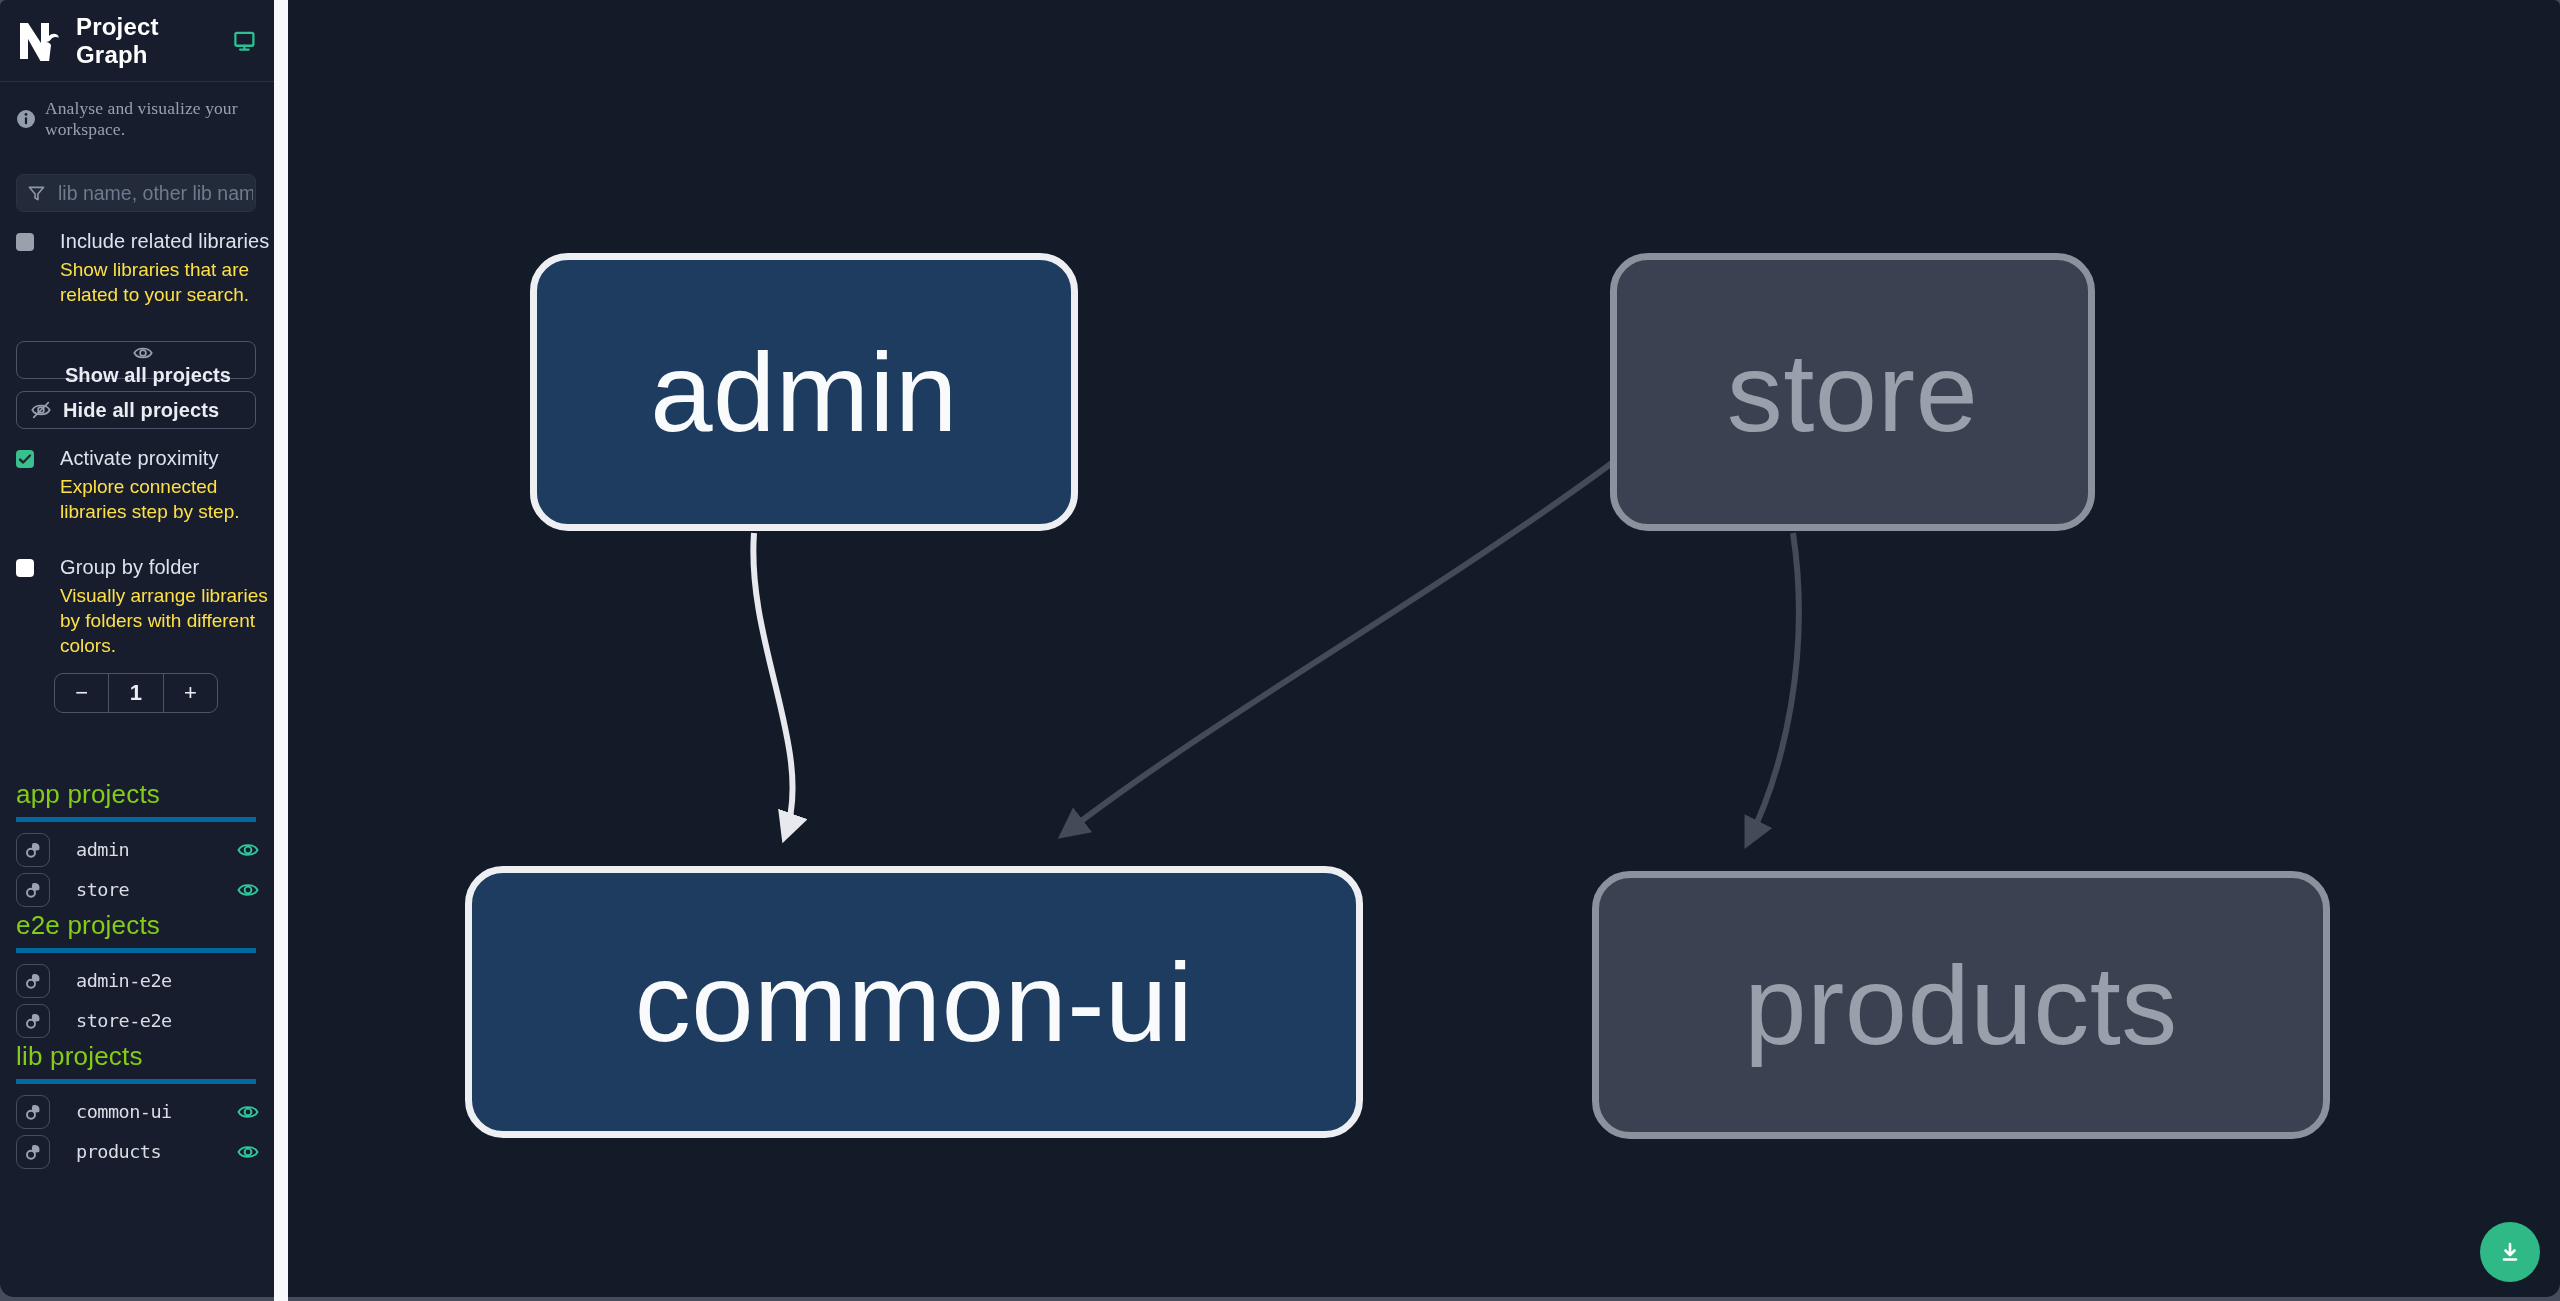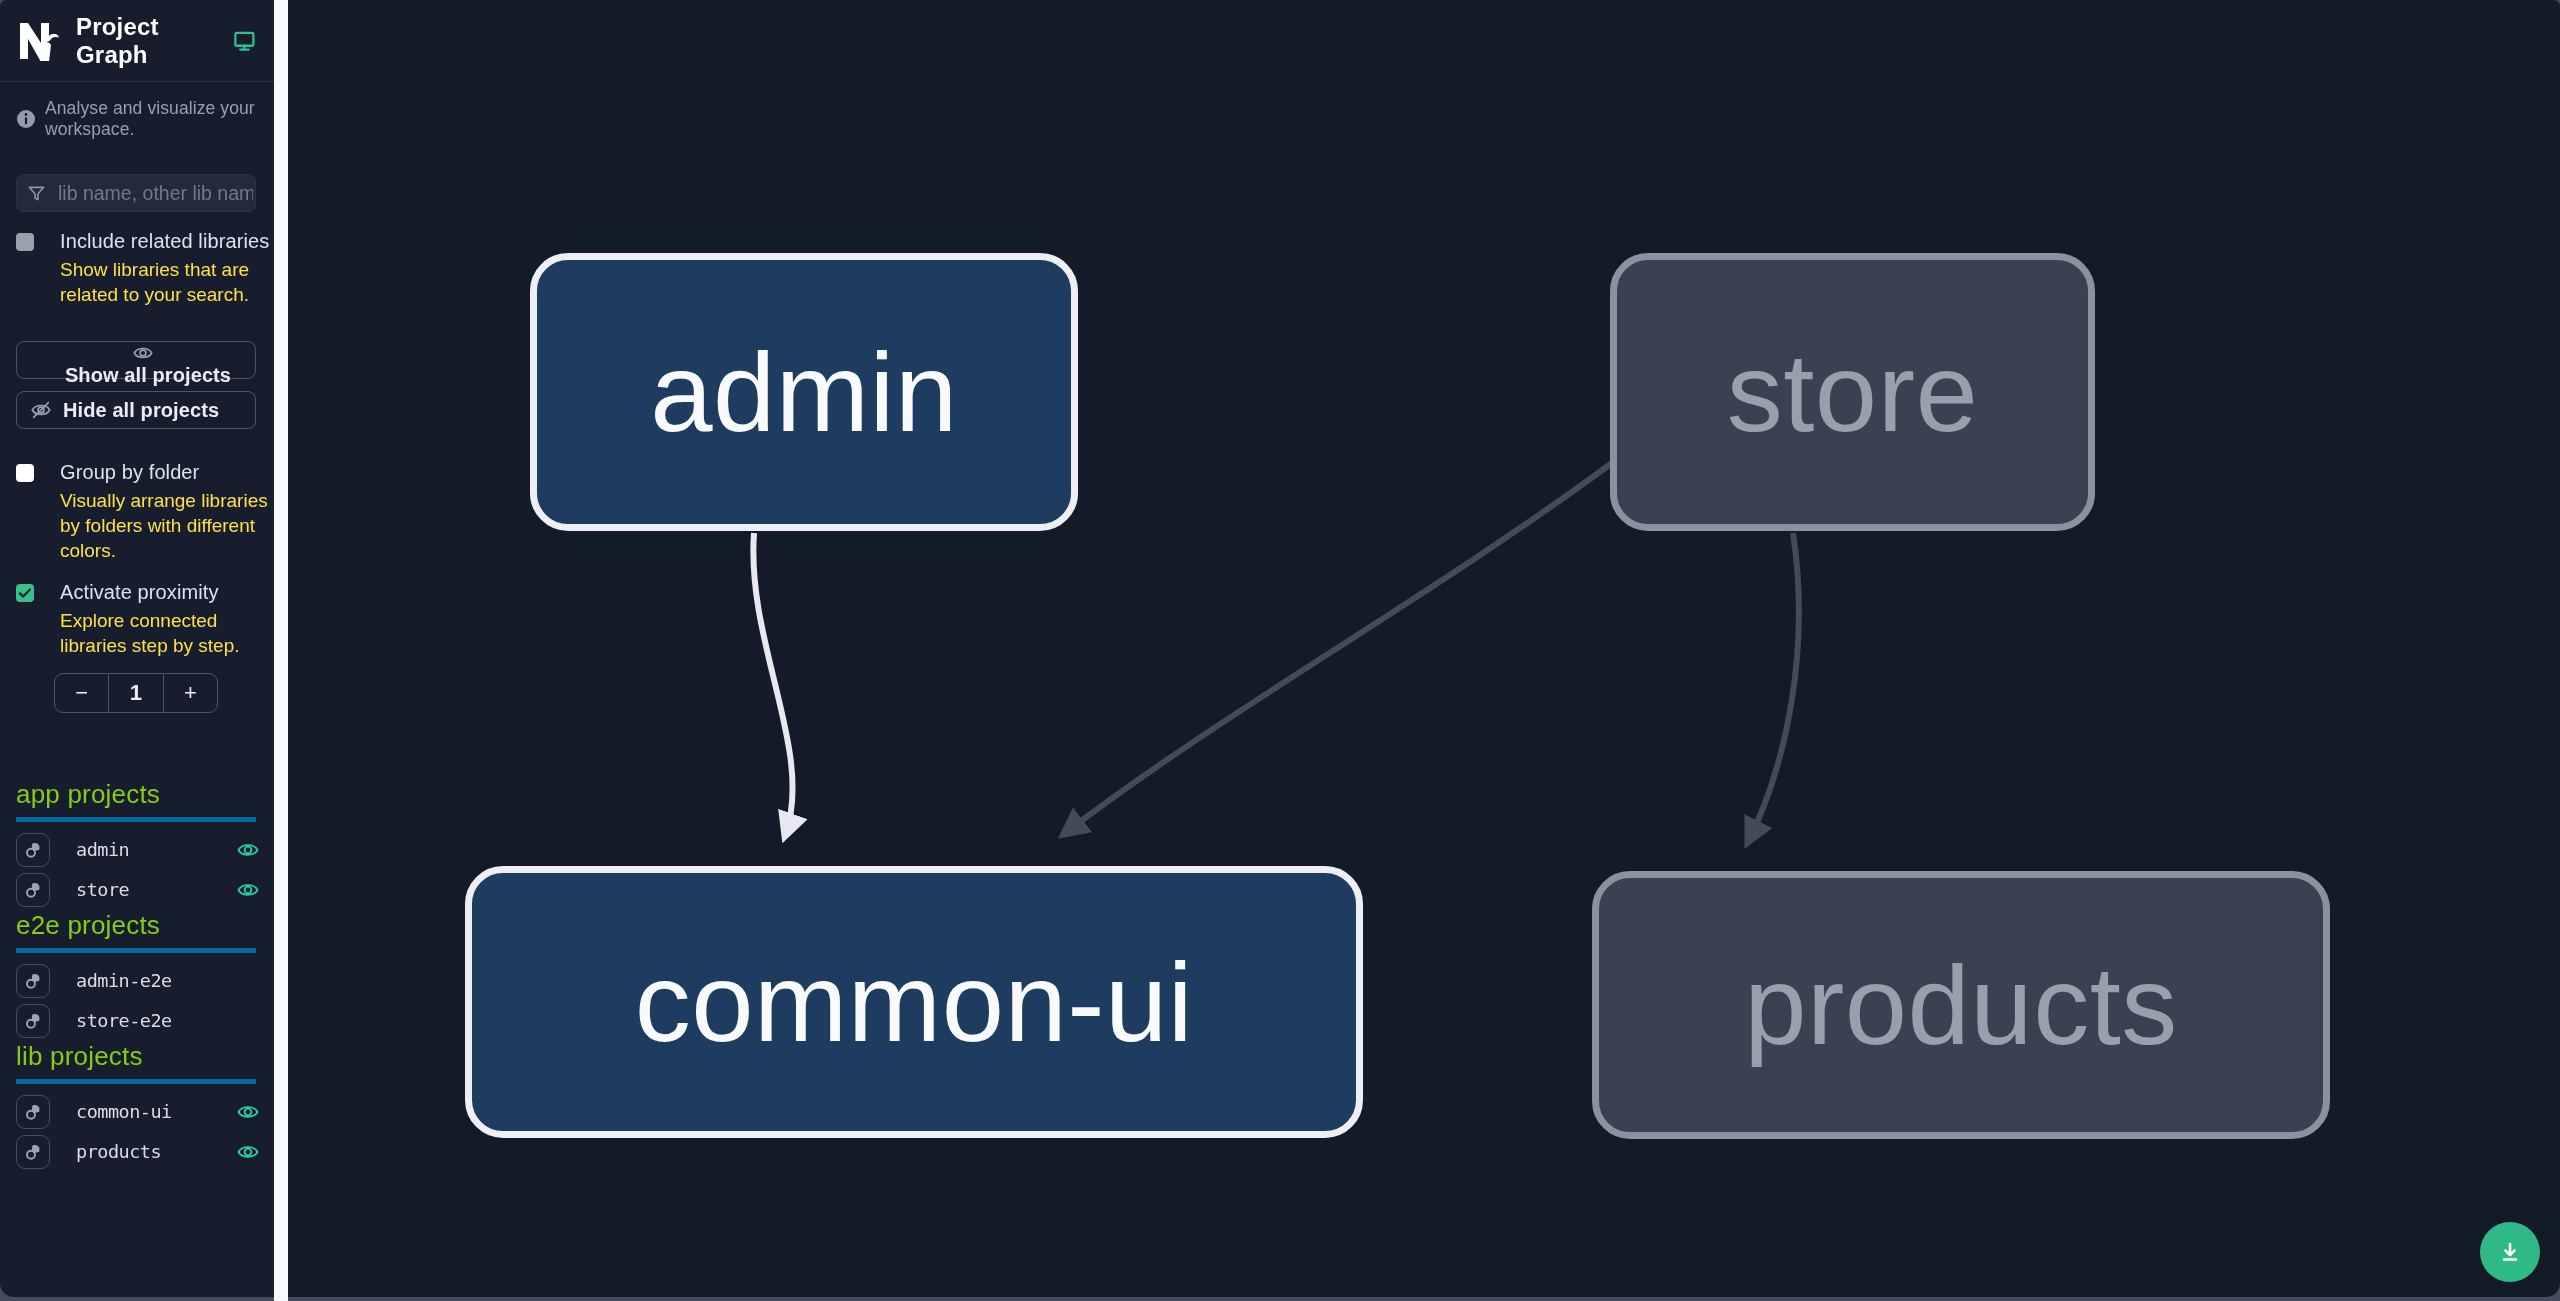--- a/index.html
+++ b/index.html
@@ -23,21 +23,21 @@
   
   .sb-header { height:82px; display:flex; align-items:center; padding:0 18px; border-bottom:1px solid #2a3240; }
   .nx-logo { width:42px; height:40px; flex:0 0 auto; }
   .sb-title { color:#ffffff; font-size:24px; font-weight:700; margin-left:16px; letter-spacing:.2px; }
   .monitor-icon { margin-left:16px; width:26px; height:26px; }
 
   .sb-body { padding:14px 16px 0 16px; }
 
   .tagline-row { display:flex; align-items:center; margin-top:2px; }
   .info-icon { width:20px; height:20px; flex:0 0 auto; }
-  .tagline { color:#97a0ae; font-size:17.5px; margin-left:9px; letter-spacing:.1px; }
+  .tagline { color:#97a0ae; font-size:17.5px; margin-left:9px; letter-spacing:.1px;font-family:Liberation Serif, serif; }
 
   
   .search-box {
     margin-top:34px; height:38px; background:#232a39; border:1px solid #2b3342;
     border-radius:7px; display:flex; align-items:center; padding:0 10px; width:240px;
   }
   .funnel-icon { width:19px; height:19px; flex:0 0 auto; }
   .search-input {
     background:transparent; border:none; outline:none; color:#dfe4ec;
     font-size:19.5px; margin-left:12px; width:195px; font-family:"Liberation Sans",sans-serif;
@@ -161,37 +161,37 @@
 
       <button class="sb-btn">
         <svg class="btn-ic" viewBox="0 0 24 24" fill="none" stroke="#97a0af" stroke-width="1.8">
           <path d="M2.5 12 C6 5.5 18 5.5 21.5 12 C18 18.5 6 18.5 2.5 12 Z"></path>
           <circle cx="12" cy="12" r="3.2"></circle>
           <path d="M4 20 L20 4" stroke-linecap="round"></path>
         </svg>
         <span>Hide all projects</span>
       </button>
 
+      <div class="toggle">
+        <div class="cb cb-teal">
+          <svg width="16" height="16" viewBox="0 0 16 16" fill="none" stroke="#1e2b2a" stroke-width="2.4" stroke-linecap="round" stroke-linejoin="round">
+            <path d="M3 8.5 L6.2 11.5 L13 4.5"></path>
+          </svg>
+        </div>
+        <div class="toggle-text">
+          <div class="toggle-label">Activate proximity</div>
+          <div class="toggle-desc">Explore connected libraries step by step.</div>
+        </div>
+      </div>
+
       <div class="toggle" style="margin-top:32px;">
         <div class="cb cb-white"></div>
         <div class="toggle-text">
           <div class="toggle-label">Group by folder</div>
           <div class="toggle-desc">Visually arrange libraries by folders with different colors.</div>
-        </div>
-      </div>
-
-      <div class="toggle">
-        <div class="cb cb-teal">
-          <svg width="16" height="16" viewBox="0 0 16 16" fill="none" stroke="#1e2b2a" stroke-width="2.4" stroke-linecap="round" stroke-linejoin="round">
-            <path d="M3 8.5 L6.2 11.5 L13 4.5"></path>
-          </svg>
-        </div>
-        <div class="toggle-text">
-          <div class="toggle-label">Activate proximity</div>
-          <div class="toggle-desc">Explore connected libraries step by step.</div>
         </div>
       </div>
 
       <div class="stepper">
         <div>−</div>
         <div class="step-val">1</div>
         <div>+</div>
       </div>
 
       <div class="proj-section firstsec">

